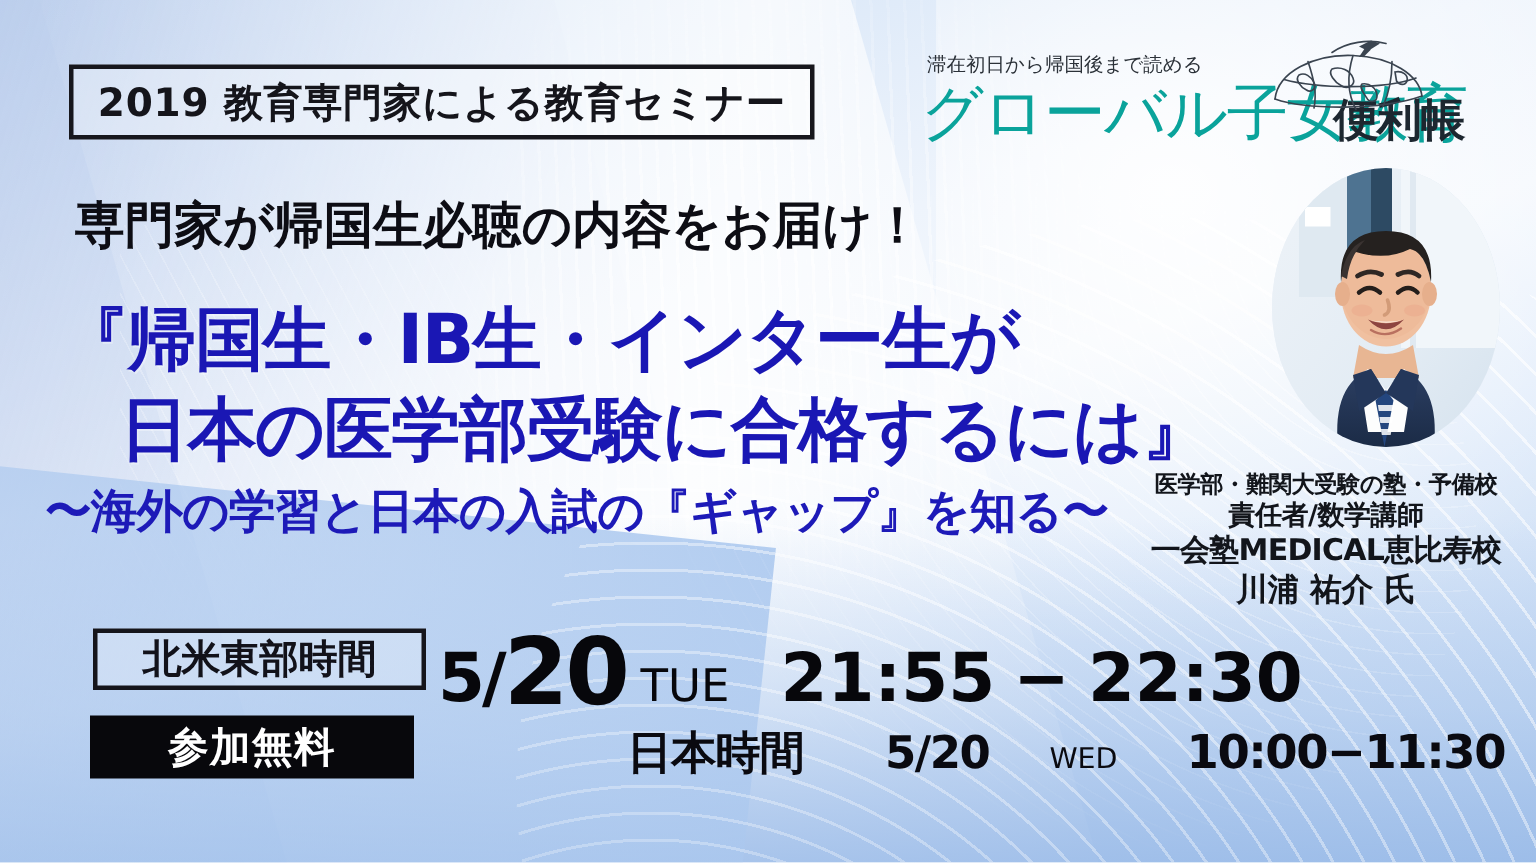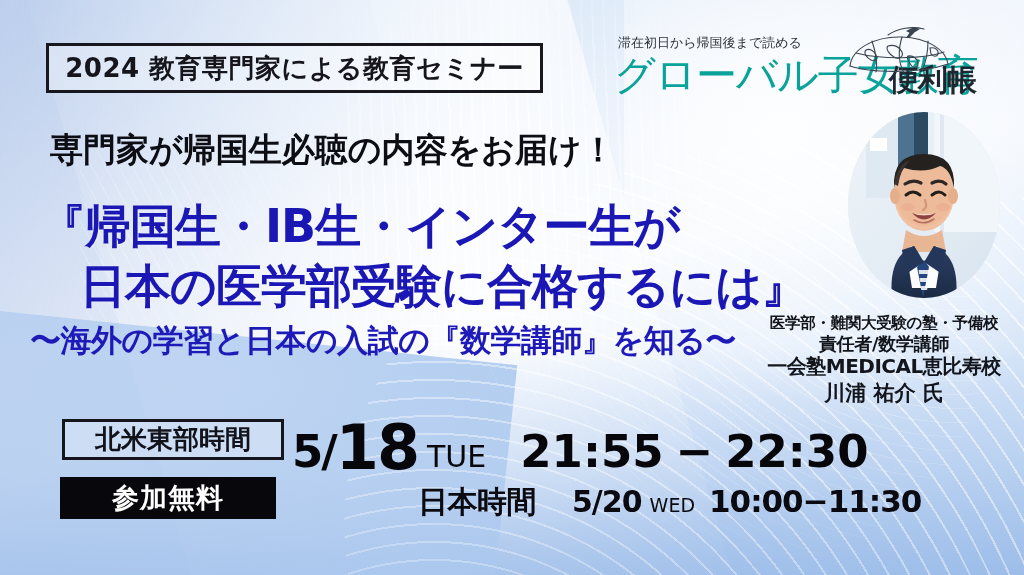--- a/index.html
+++ b/index.html
@@ -291,23 +291,24 @@
   .dm-time  { font-size: 45px; font-weight: bold; margin-left: 34px; letter-spacing: 0px; }
   .dm-dash  { font-size: 45px; font-weight: bold; margin: 0 12px; }
 
   .datetime-jst {
     position: absolute;
     left: 418px; top: 482px;
     display: flex;
     align-items: baseline;
     color: #0a0a10;
     white-space: nowrap;
+    gap: 32px;
   }
   .jst-label { font-size: 30px; font-weight: bold; letter-spacing: -0.5px; }
-  .jst-date  { font-size: 30px; font-weight: bold; margin-left: 36px; letter-spacing: -1px; }
+  .jst-date  { font-size: 30px; font-weight: bold; margin-left: 22px; letter-spacing: -1px; }
   .jst-dow   { font-size: 19px; font-weight: normal; margin-left: 8px; }
   .jst-time  { font-size: 31px; font-weight: bold; margin-left: 14px; letter-spacing: -1px; }
 </style>
 </head>
 <body>
 
 <div class="poster">
 
   <div class="bg-base"></div>
   <div class="bg-wedge-left"></div>
@@ -316,21 +317,21 @@
   <div class="bg-lines-diag"></div>
   <div class="bg-lines-diag2"></div>
   <div class="bg-bottom"></div>
   <div class="bg-bottom-left"></div>
   <div class="bg-arcs"></div>
   <div class="bg-arcs2"></div>
 
   <div class="content">
 
     <div class="seminar-box">
-      <span class="seminar-box-text">2024 教育専門家による教育セミナー</span>
+      <span class="seminar-box-text">2019 教育専門家による教育セミナー</span>
     </div>
 
     <div class="logo">
       <span class="logo-tagline">滞在初日から帰国後まで読める</span>
       <span class="logo-main">グローバル子女教育</span>
       <span class="logo-sub">便利帳</span>
       <svg class="logo-globe" viewBox="0 0 124 52">
         <g fill="none" stroke="#3a4450" stroke-width="1.1" stroke-linecap="round">
           <path d="M14 40 C16 22, 40 10, 66 11 C92 12, 110 24, 112 38"></path>
           <path d="M14 40 C34 47, 84 48, 112 38"></path>
@@ -345,21 +346,21 @@
           <path d="M52 9 C62 2, 76 0, 88 3"></path>
           <path d="M70 5 L78 1 L84 3 L76 8 Z" fill="#3a4450" stroke="none"></path>
           <path d="M74 6 L70 12 L73 12 L78 7 Z" fill="#3a4450" stroke="none"></path>
         </g>
       </svg>
     </div>
 
     <div class="lead">専門家が帰国生必聴の内容をお届け！</div>
     <div class="title-1">『帰国生・IB生・インター生が</div>
     <div class="title-2">日本の医学部受験に合格するには』</div>
-    <div class="subtitle">〜海外の学習と日本の入試の『数学講師』を知る〜</div>
+    <div class="subtitle">〜海外の学習と日本の入試の『ギャップ』を知る〜</div>
 
     <div class="portrait">
       <svg viewBox="0 0 152 186" preserveAspectRatio="xMidYMid slice">
         <defs>
           <linearGradient id="roomBg" x1="0" y1="0" x2="1" y2="1">
             <stop offset="0%" stop-color="#eef3f8"></stop>
             <stop offset="60%" stop-color="#e3ecf4"></stop>
             <stop offset="100%" stop-color="#d5e2ee"></stop>
           </linearGradient>
           <linearGradient id="suitG" x1="0" y1="0" x2="0" y2="1">
@@ -426,21 +427,21 @@
     <div class="tz-box">
       <span class="tz-box-text">北米東部時間</span>
     </div>
 
     <div class="free-box">
       <span class="free-box-text">参加無料</span>
     </div>
 
     <div class="datetime-main">
       <span class="dm-month">5/</span>
-      <span class="dm-day">18</span>
+      <span class="dm-day">20</span>
       <span class="dm-dow">TUE</span>
       <span class="dm-time">21:55</span>
       <span class="dm-dash">−</span>
       <span class="dm-time" style="margin-left:0">22:30</span>
     </div>
 
     <div class="datetime-jst">
       <span class="jst-label">日本時間</span>
       <span class="jst-date">5/20</span>
       <span class="jst-dow">WED</span>

